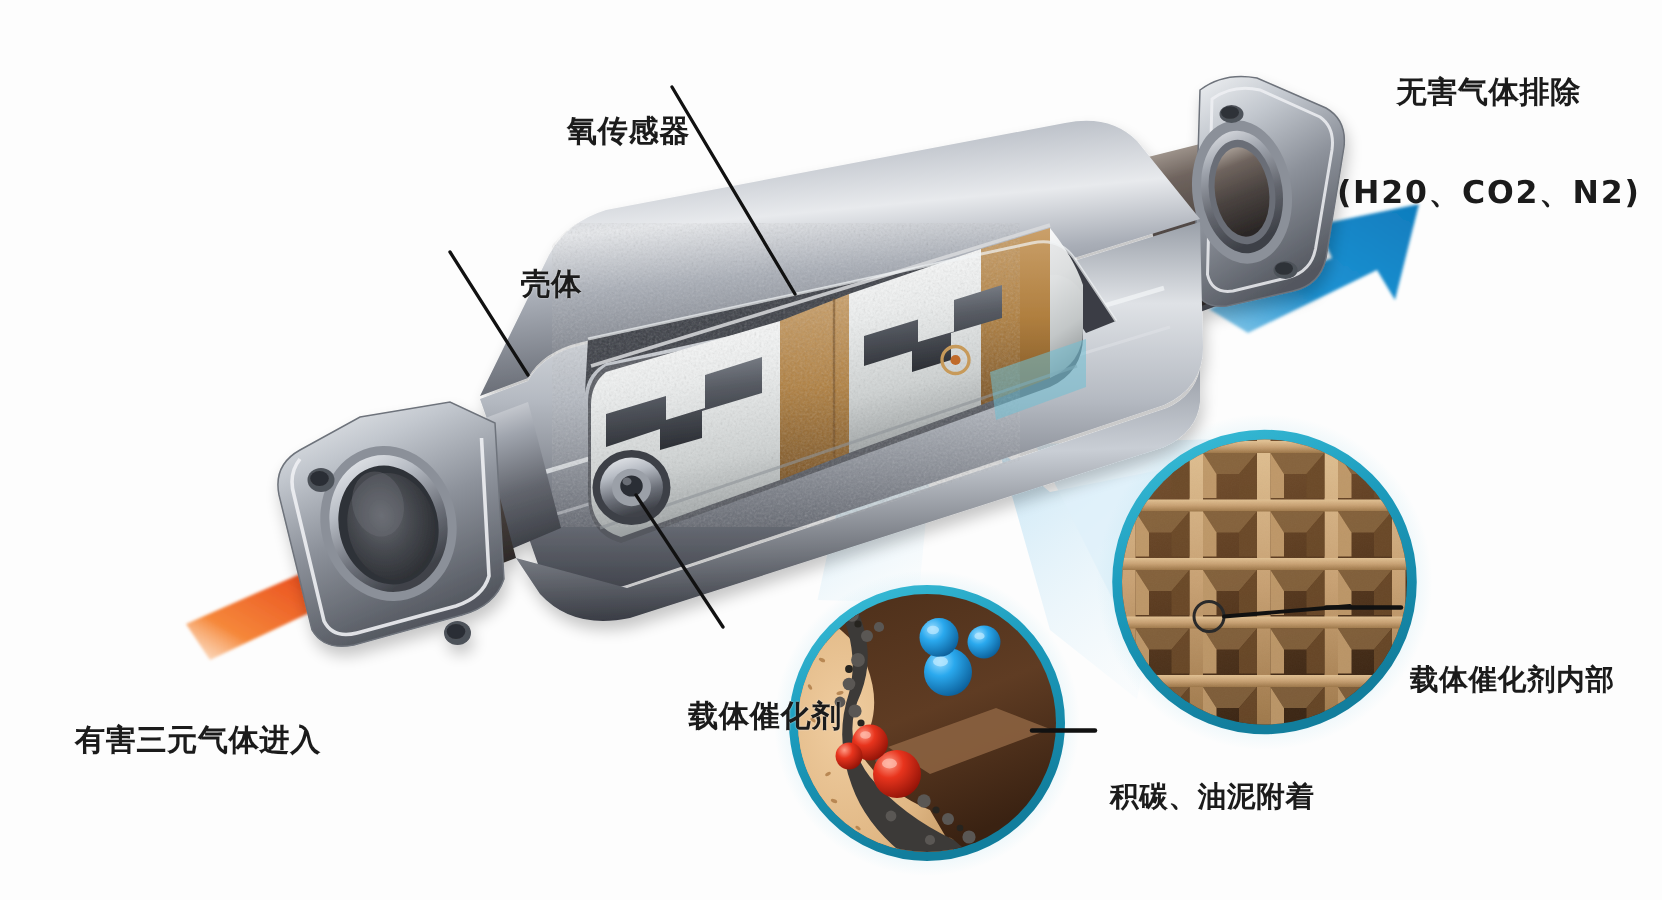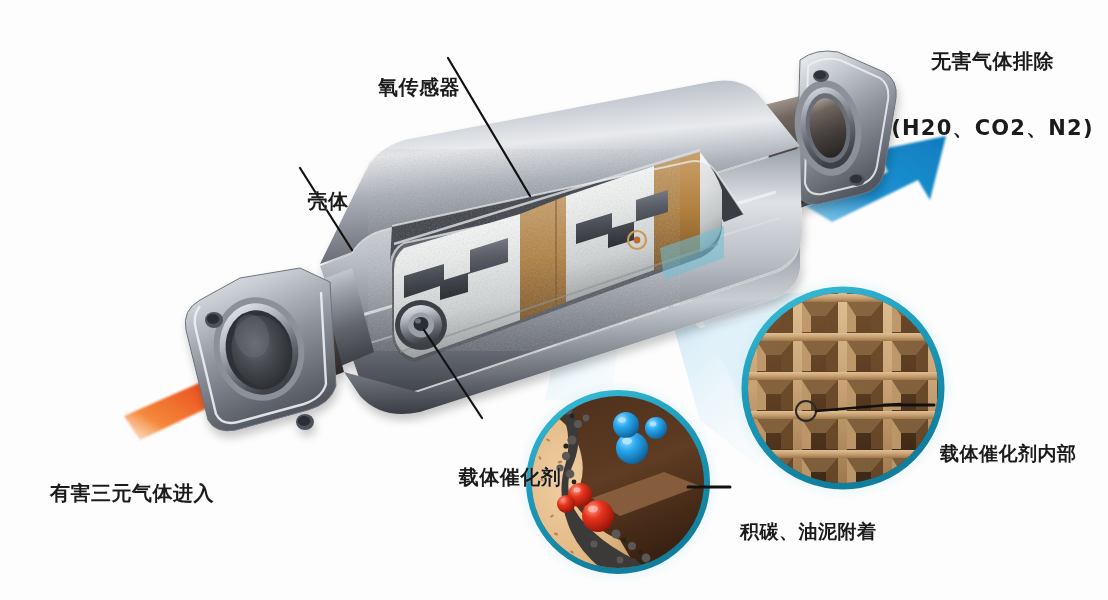--- a/index.html
+++ b/index.html
@@ -23,21 +23,21 @@
     white-space:pre;
     text-shadow:0 0 1px rgba(255,255,255,.9);
   }
   .lbl .ln{display:block;}
   .cn{font-size:20px;}
   .cn-sm{font-size:19px;}
   .ascii{font-size:21px;letter-spacing:1.2px;}
 
   
   #lbl-carrier   {left:378px; top:24px;  width:180px; text-align:left;}
-  #lbl-shell     {left:268px; top:138px; width:120px; text-align:center;}
+  #lbl-shell     {left:268px; top:126px; width:120px; text-align:right;}
   #lbl-outlet    {left:880px; top:8px;   width:225px; text-align:center;}
   #lbl-inlet     {left:50px;  top:440px; width:275px; text-align:left;}
   #lbl-o2        {left:440px; top:424px; width:140px; text-align:center;}
   #lbl-carbon    {left:740px; top:470px; width:210px; text-align:left;}
   #lbl-inner     {left:940px; top:392px; width:180px; text-align:left;}
 </style>
 </head>
 <body>
 
 <div id="stage">

